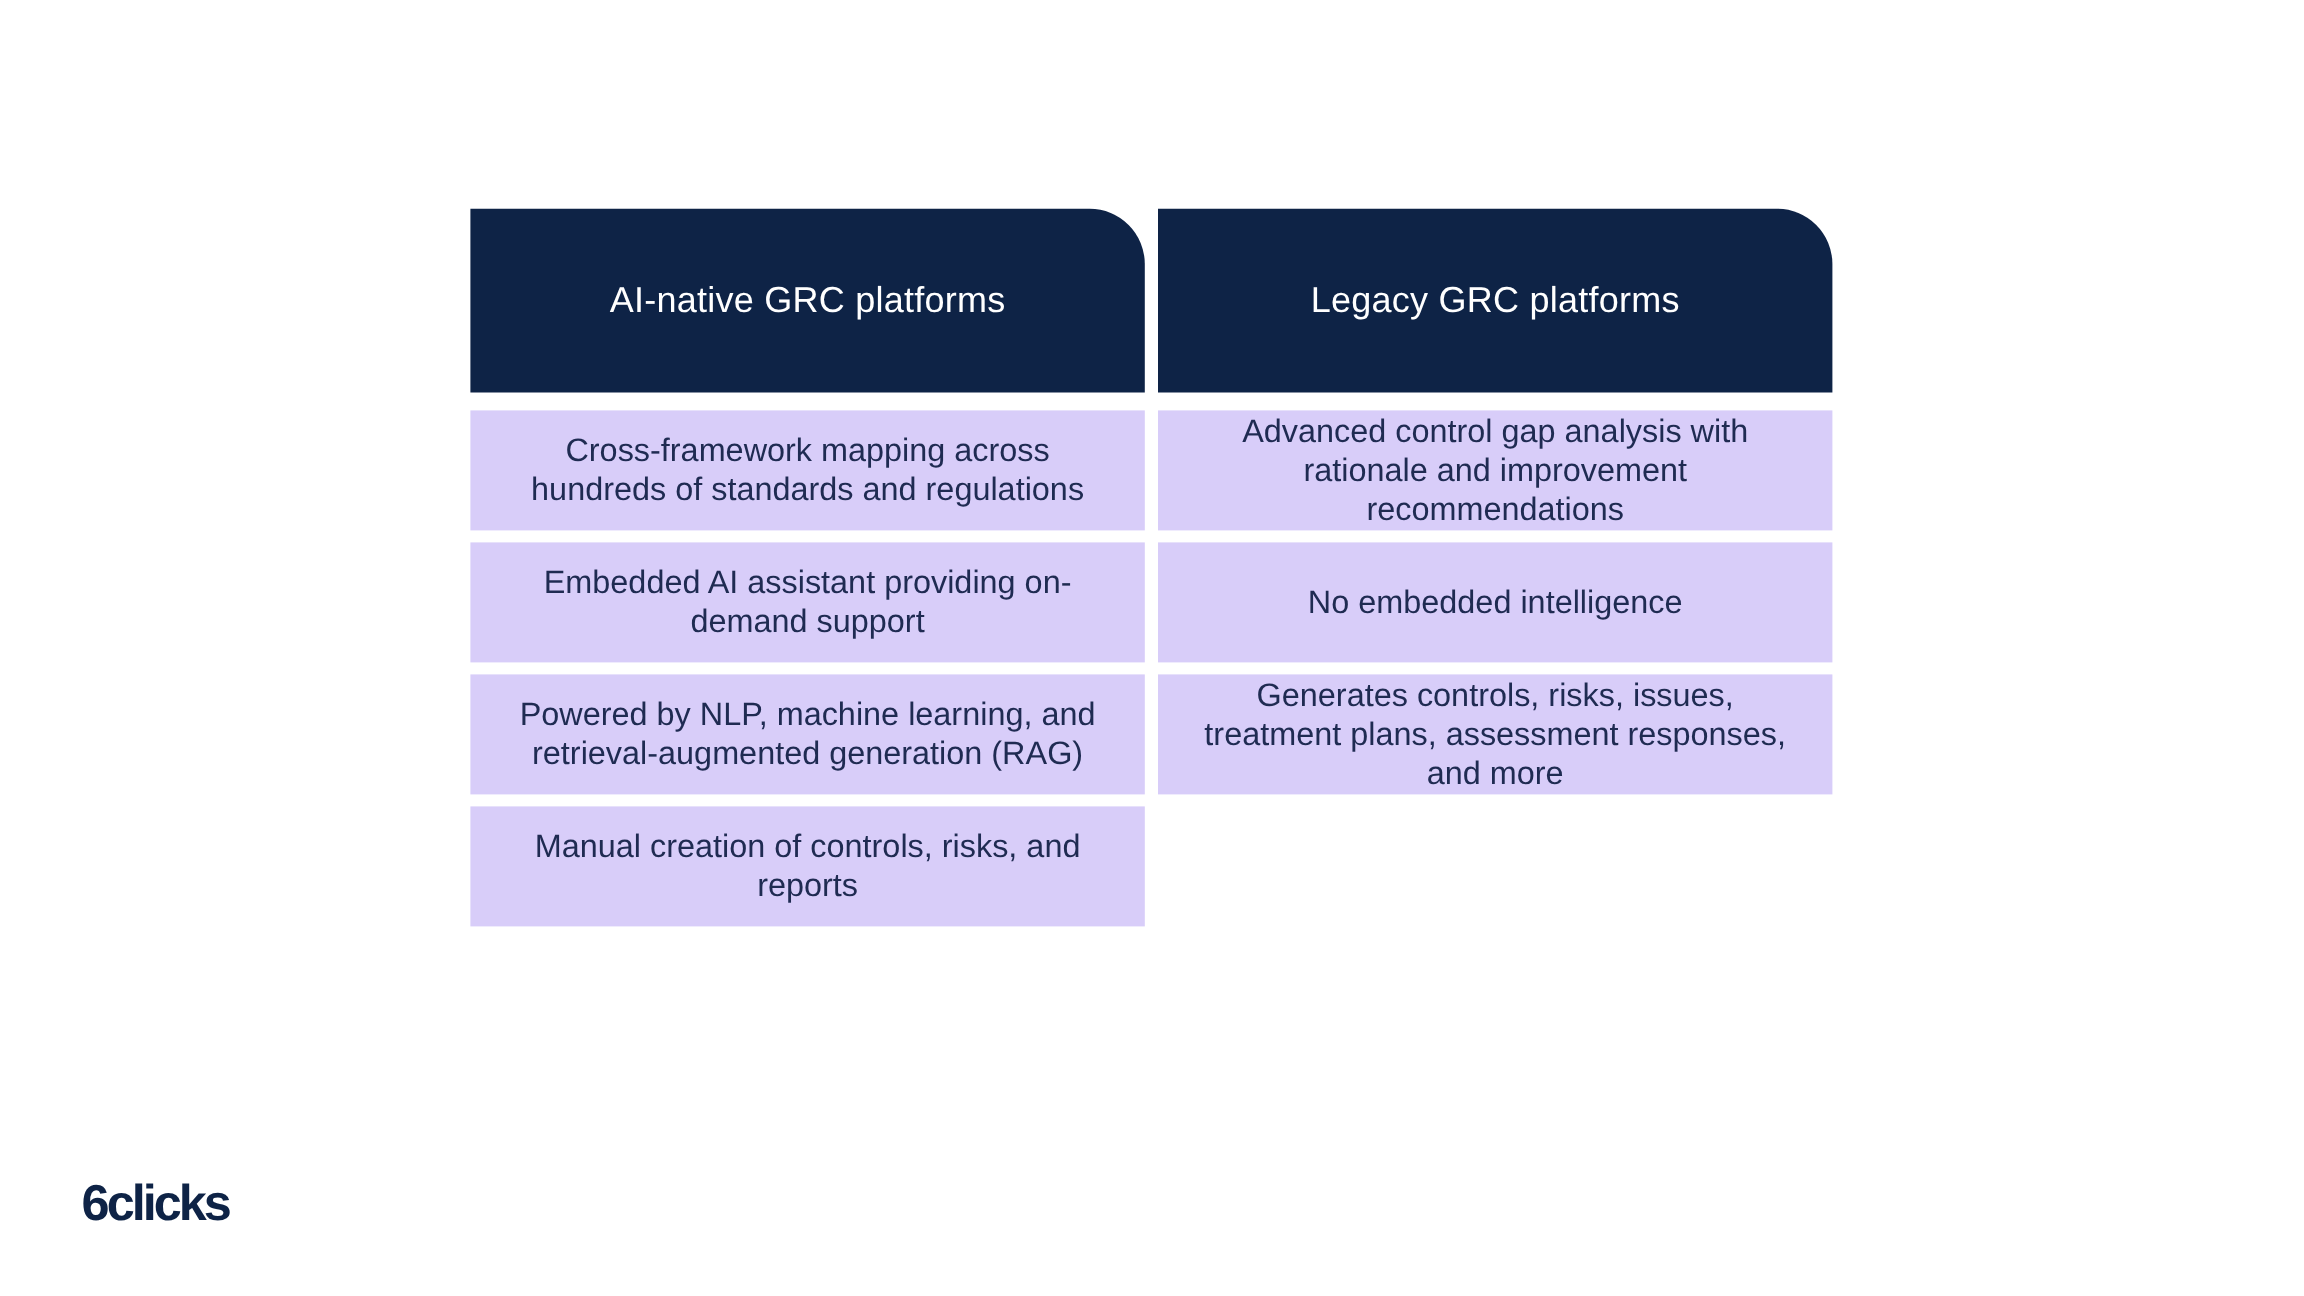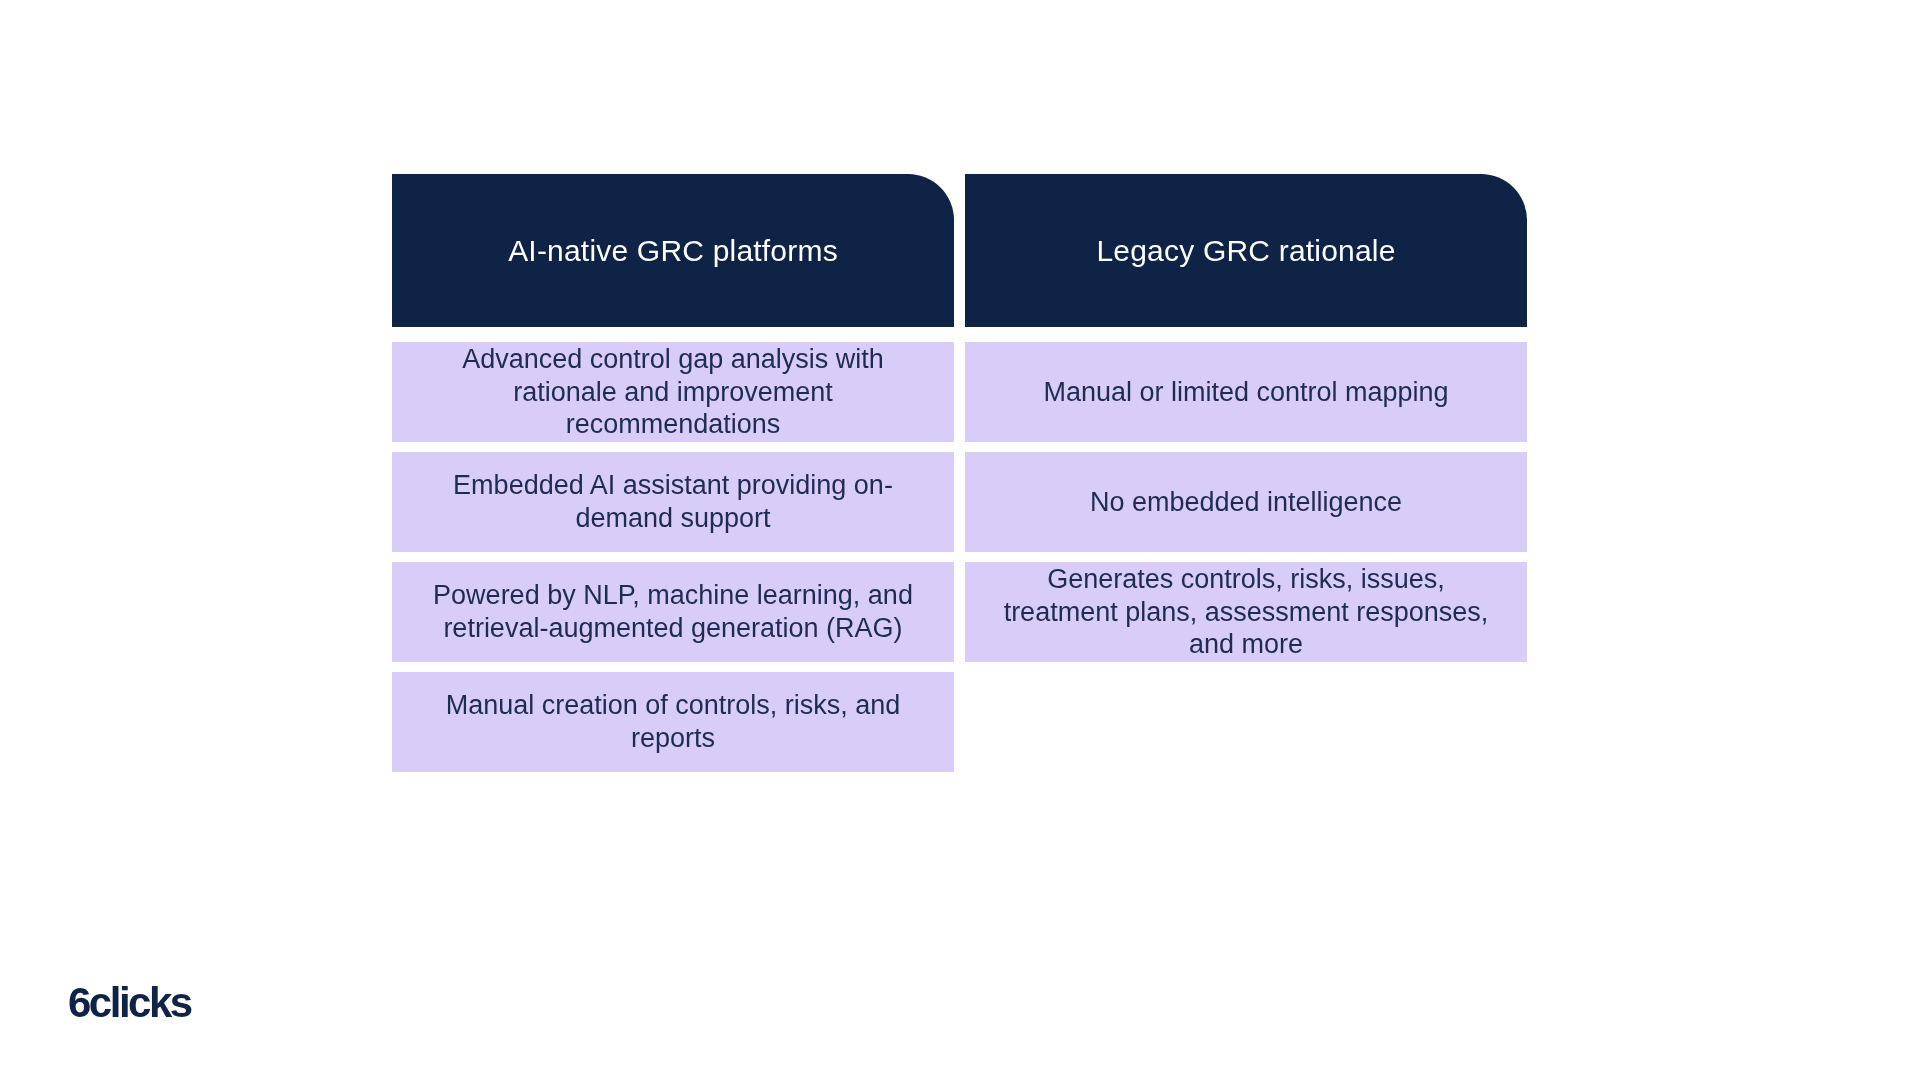--- a/index.html
+++ b/index.html
@@ -70,27 +70,27 @@
     line-height: 1;
   }
 </style>
 </head>
 <body>
 
 <div class="table-wrap">
 
   <div class="header-grid">
     <div class="header-cell">AI-native GRC platforms</div>
-    <div class="header-cell">Legacy GRC rationale</div>
+    <div class="header-cell">Legacy GRC platforms</div>
   </div>
 
   <div class="body-grid">
+    <div class="cell">Cross-framework mapping across hundreds of standards and regulations</div>
 
     <div class="cell">Advanced control gap analysis with rationale and improvement recommendations</div>
-    <div class="cell">Manual or limited control mapping</div>
 
     <div class="cell">Embedded AI assistant providing on-demand support</div>
     <div class="cell">No embedded intelligence</div>
 
     <div class="cell">Powered by NLP, machine learning, and retrieval-augmented generation (RAG)</div>
 
     <div class="cell">Generates controls, risks, issues, treatment plans, assessment responses, and more</div>
     <div class="cell">Manual creation of controls, risks, and reports</div>
   </div>
 

